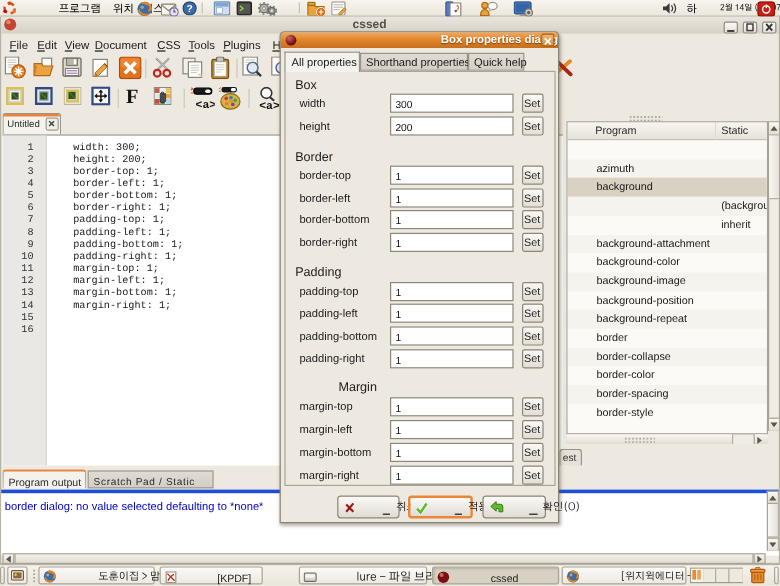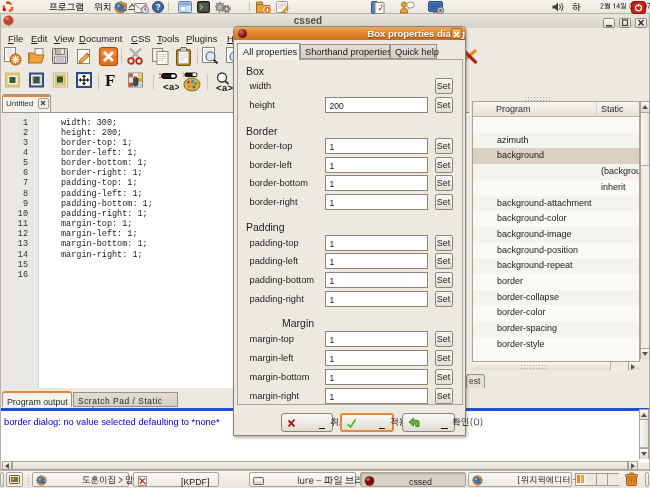--- a/index.html
+++ b/index.html
@@ -490,20 +490,21 @@
         <svg width="9" height="9" style="display:block;margin:1px auto;">
           <path d="M2 2 L7 7 M7 2 L2 7" stroke="#fff" stroke-width="1.5"></path>
         </svg>
       </div>
   <div class="dtab" style="left:3px;top:16px;width:63px;height:17px;background:#F4F2ED;border-bottom:none;padding:3px 0 0 5px;z-index:2;">All properties</div>
   <div class="dtab" style="left:66px;top:17px;width:90px;height:15px;padding:2px 0 0 4px;">Shorthand properties</div>
   <div class="dtab" style="left:156px;top:17px;width:47px;height:15px;padding:2px 0 0 4px;">Quick help</div>
   <div id="dcontent">
         <div class="dsect" style="top:5px;">Box</div>
         <div class="dlabel" style="top:21px;">width</div>
+        <div class="dentry" style="top:18px;">300</div>
         <div class="dset" style="top:18px;">Set</div>
         <div class="dlabel" style="top:39.7px;">height</div>
         <div class="dentry" style="top:36.7px;">200</div>
         <div class="dset" style="top:36.7px;">Set</div>
         <div class="dsect" style="top:64.5px;">Border</div>
         <div class="dlabel" style="top:81px;">border-top</div>
         <div class="dentry" style="top:78px;">1</div>
         <div class="dset" style="top:78px;">Set</div>
         <div class="dlabel" style="top:99.69999999999999px;">border-left</div>
         <div class="dentry" style="top:96.69999999999999px;">1</div>

